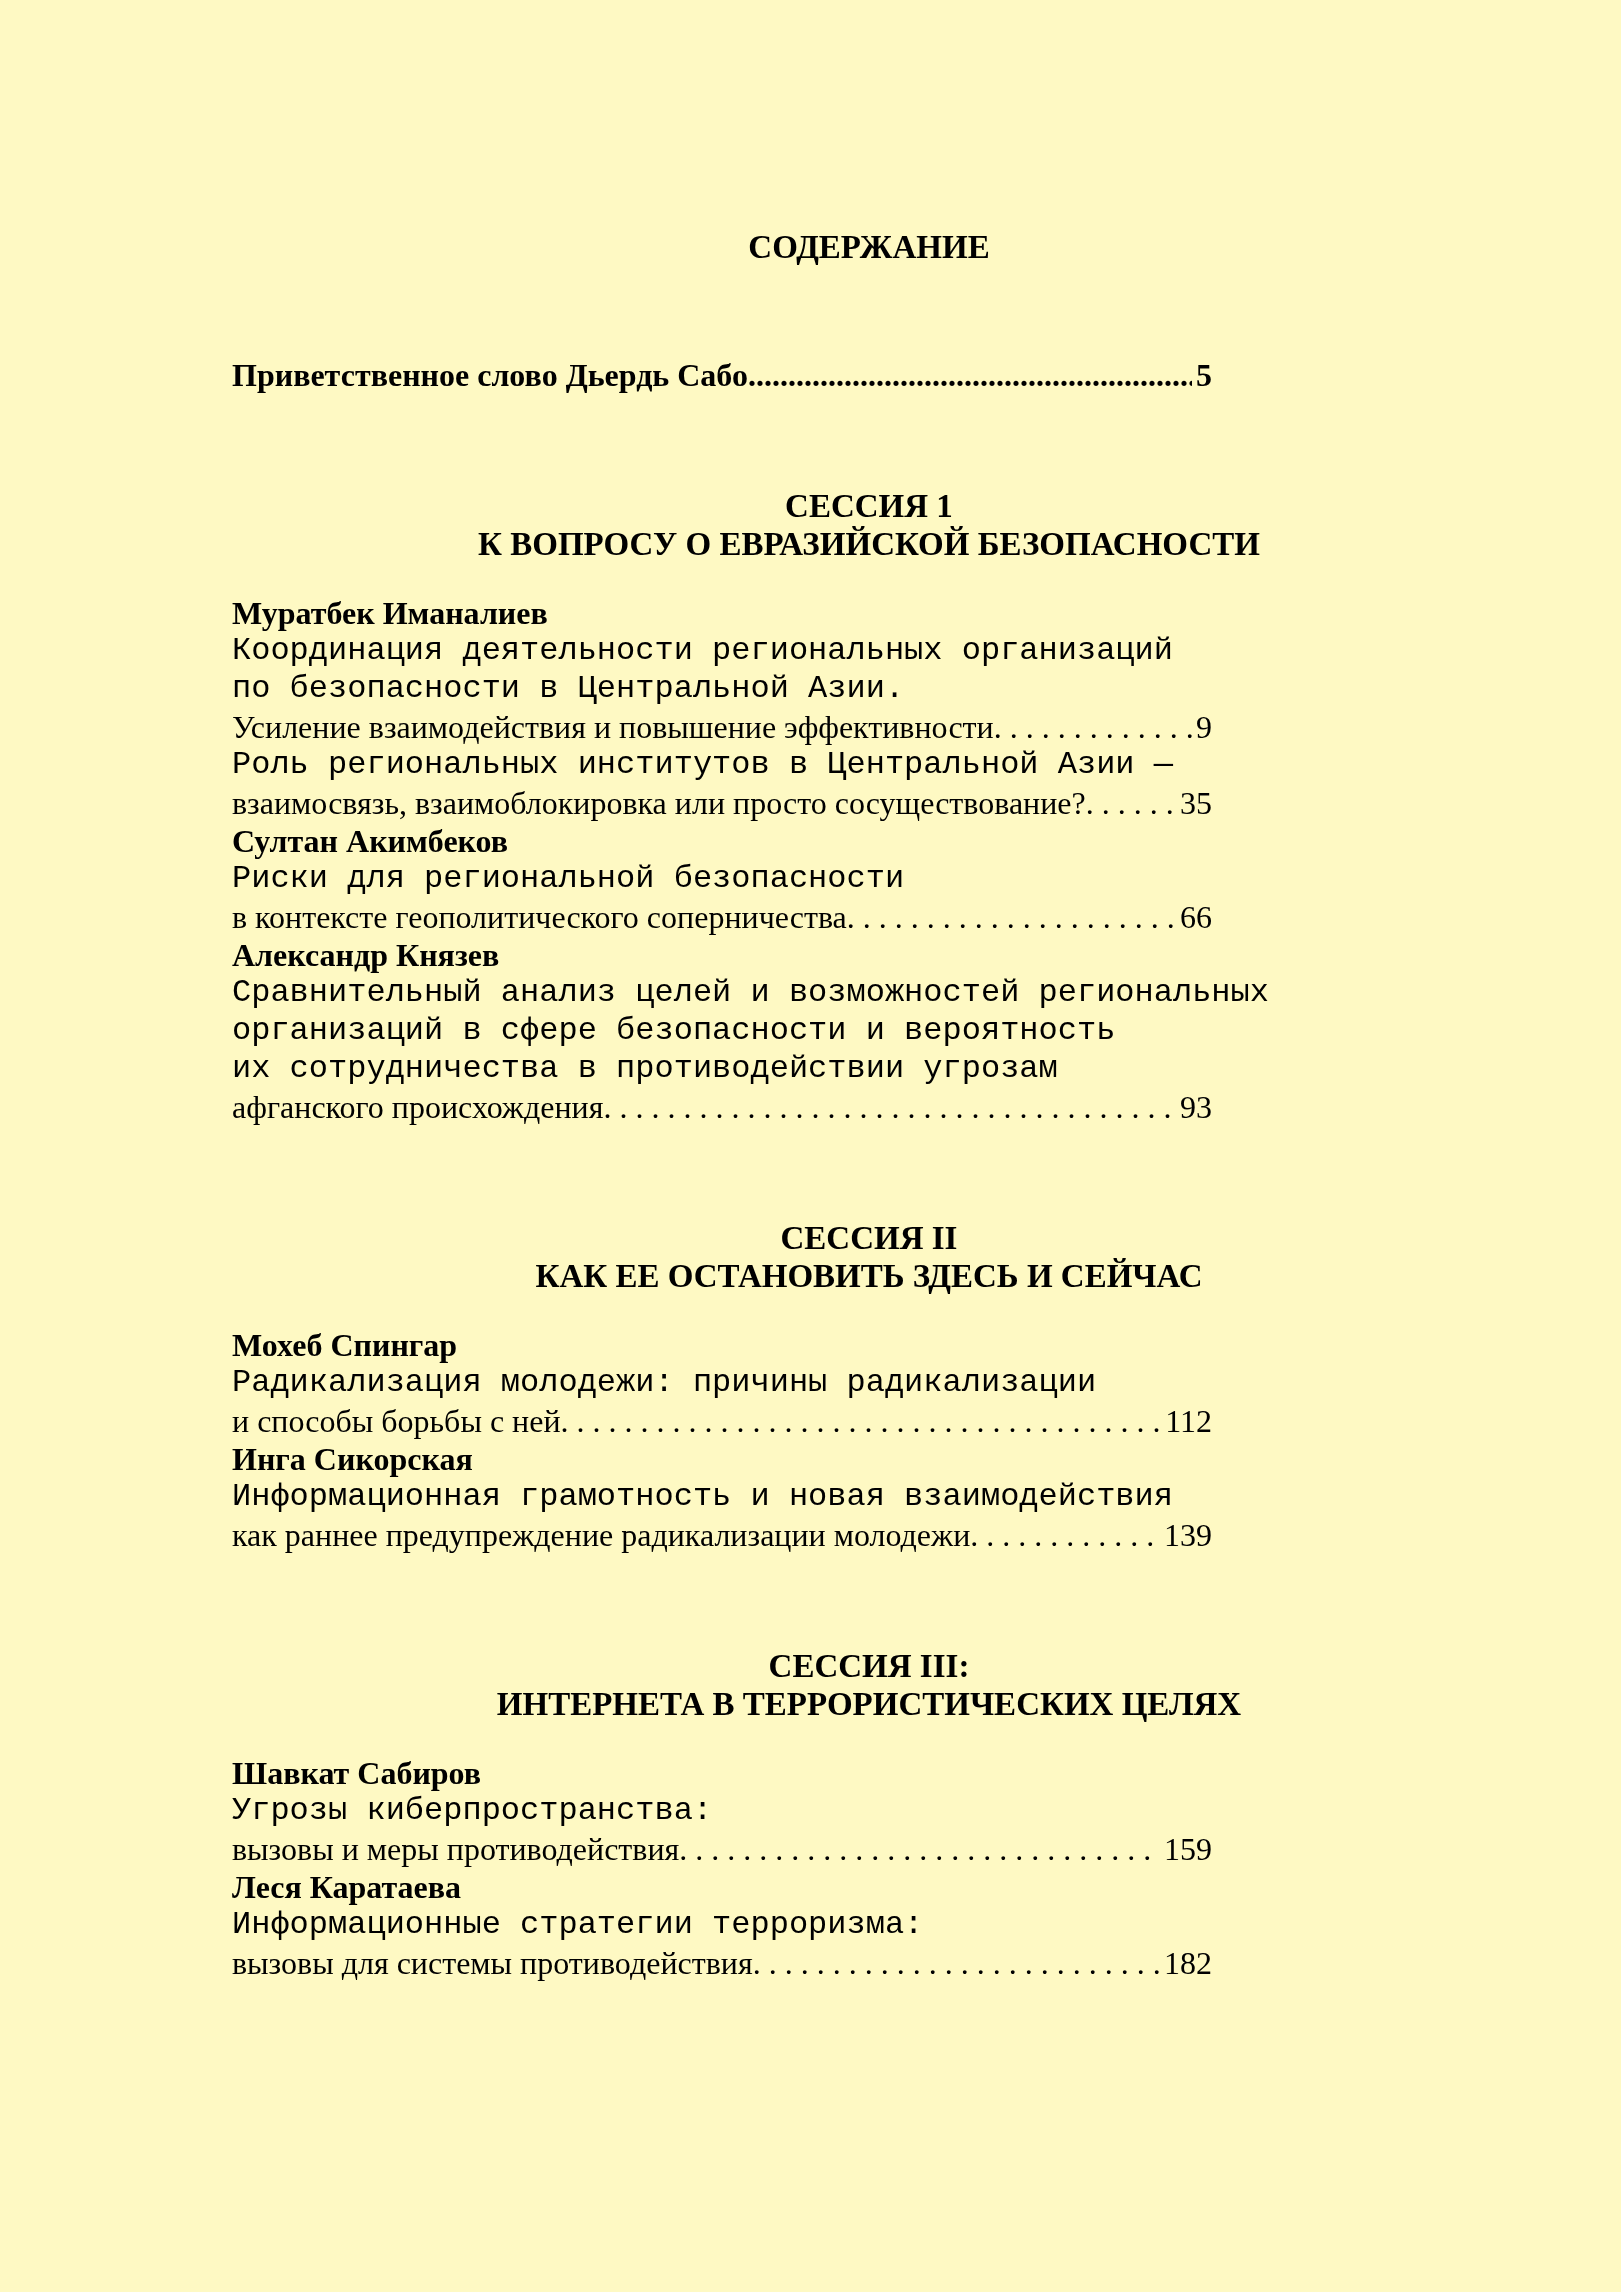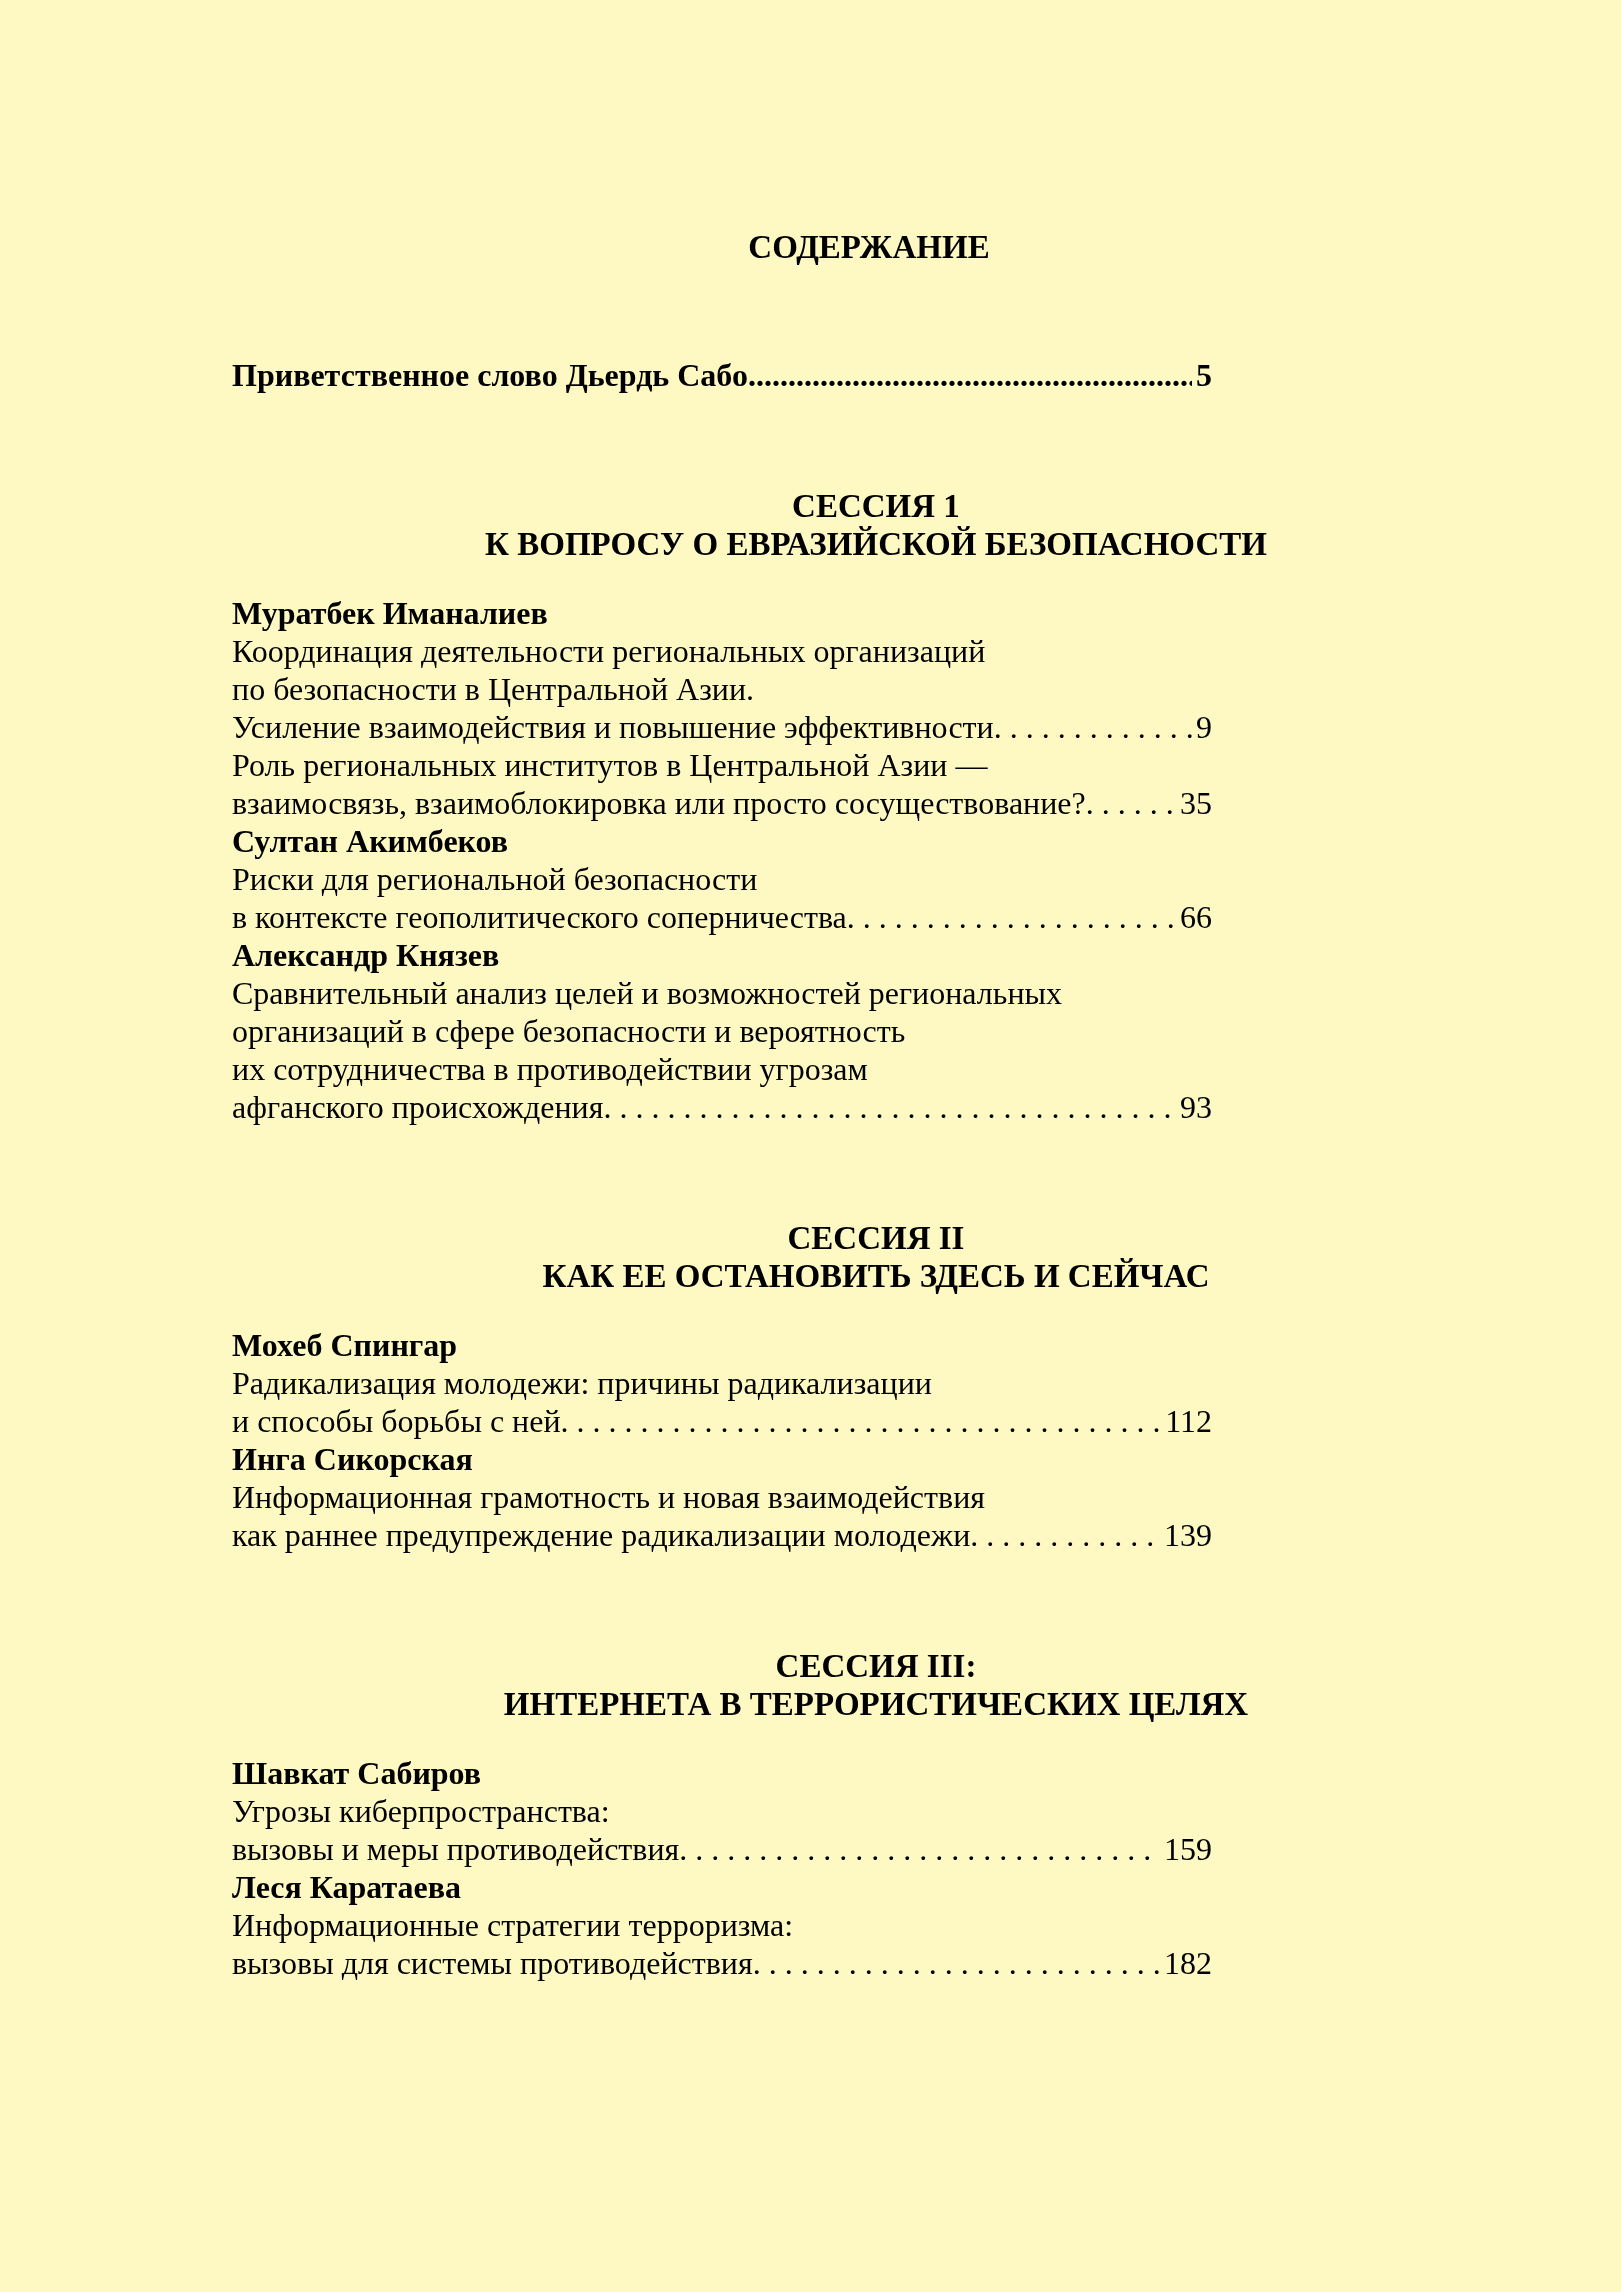--- a/index.html
+++ b/index.html
@@ -28,26 +28,26 @@
     position: relative;
     left: 147px;
     margin: 0 0 90px 0;
   }
   .session-heading {
     font-weight: bold;
     font-size: 33px;
     line-height: 38px;
     text-align: center;
     position: relative;
-    left: 154px;
+    left: 147px;
     margin: 93px 0 31px 0;
   }
   .preface { font-weight: bold; margin-bottom: 56px; }
   .author { font-weight: bold; }
-  .line { white-space: nowrap; }
+  .line { white-space: nowrap; font-family: Liberation Mono, monospace; }
   .dotline {
     display: flex;
     align-items: baseline;
     width: 100%;
   }
   .dotline .t { white-space: nowrap; flex: 0 0 auto; }
   .leader {
     flex: 1 1 auto;
     overflow: hidden;
     white-space: nowrap;

